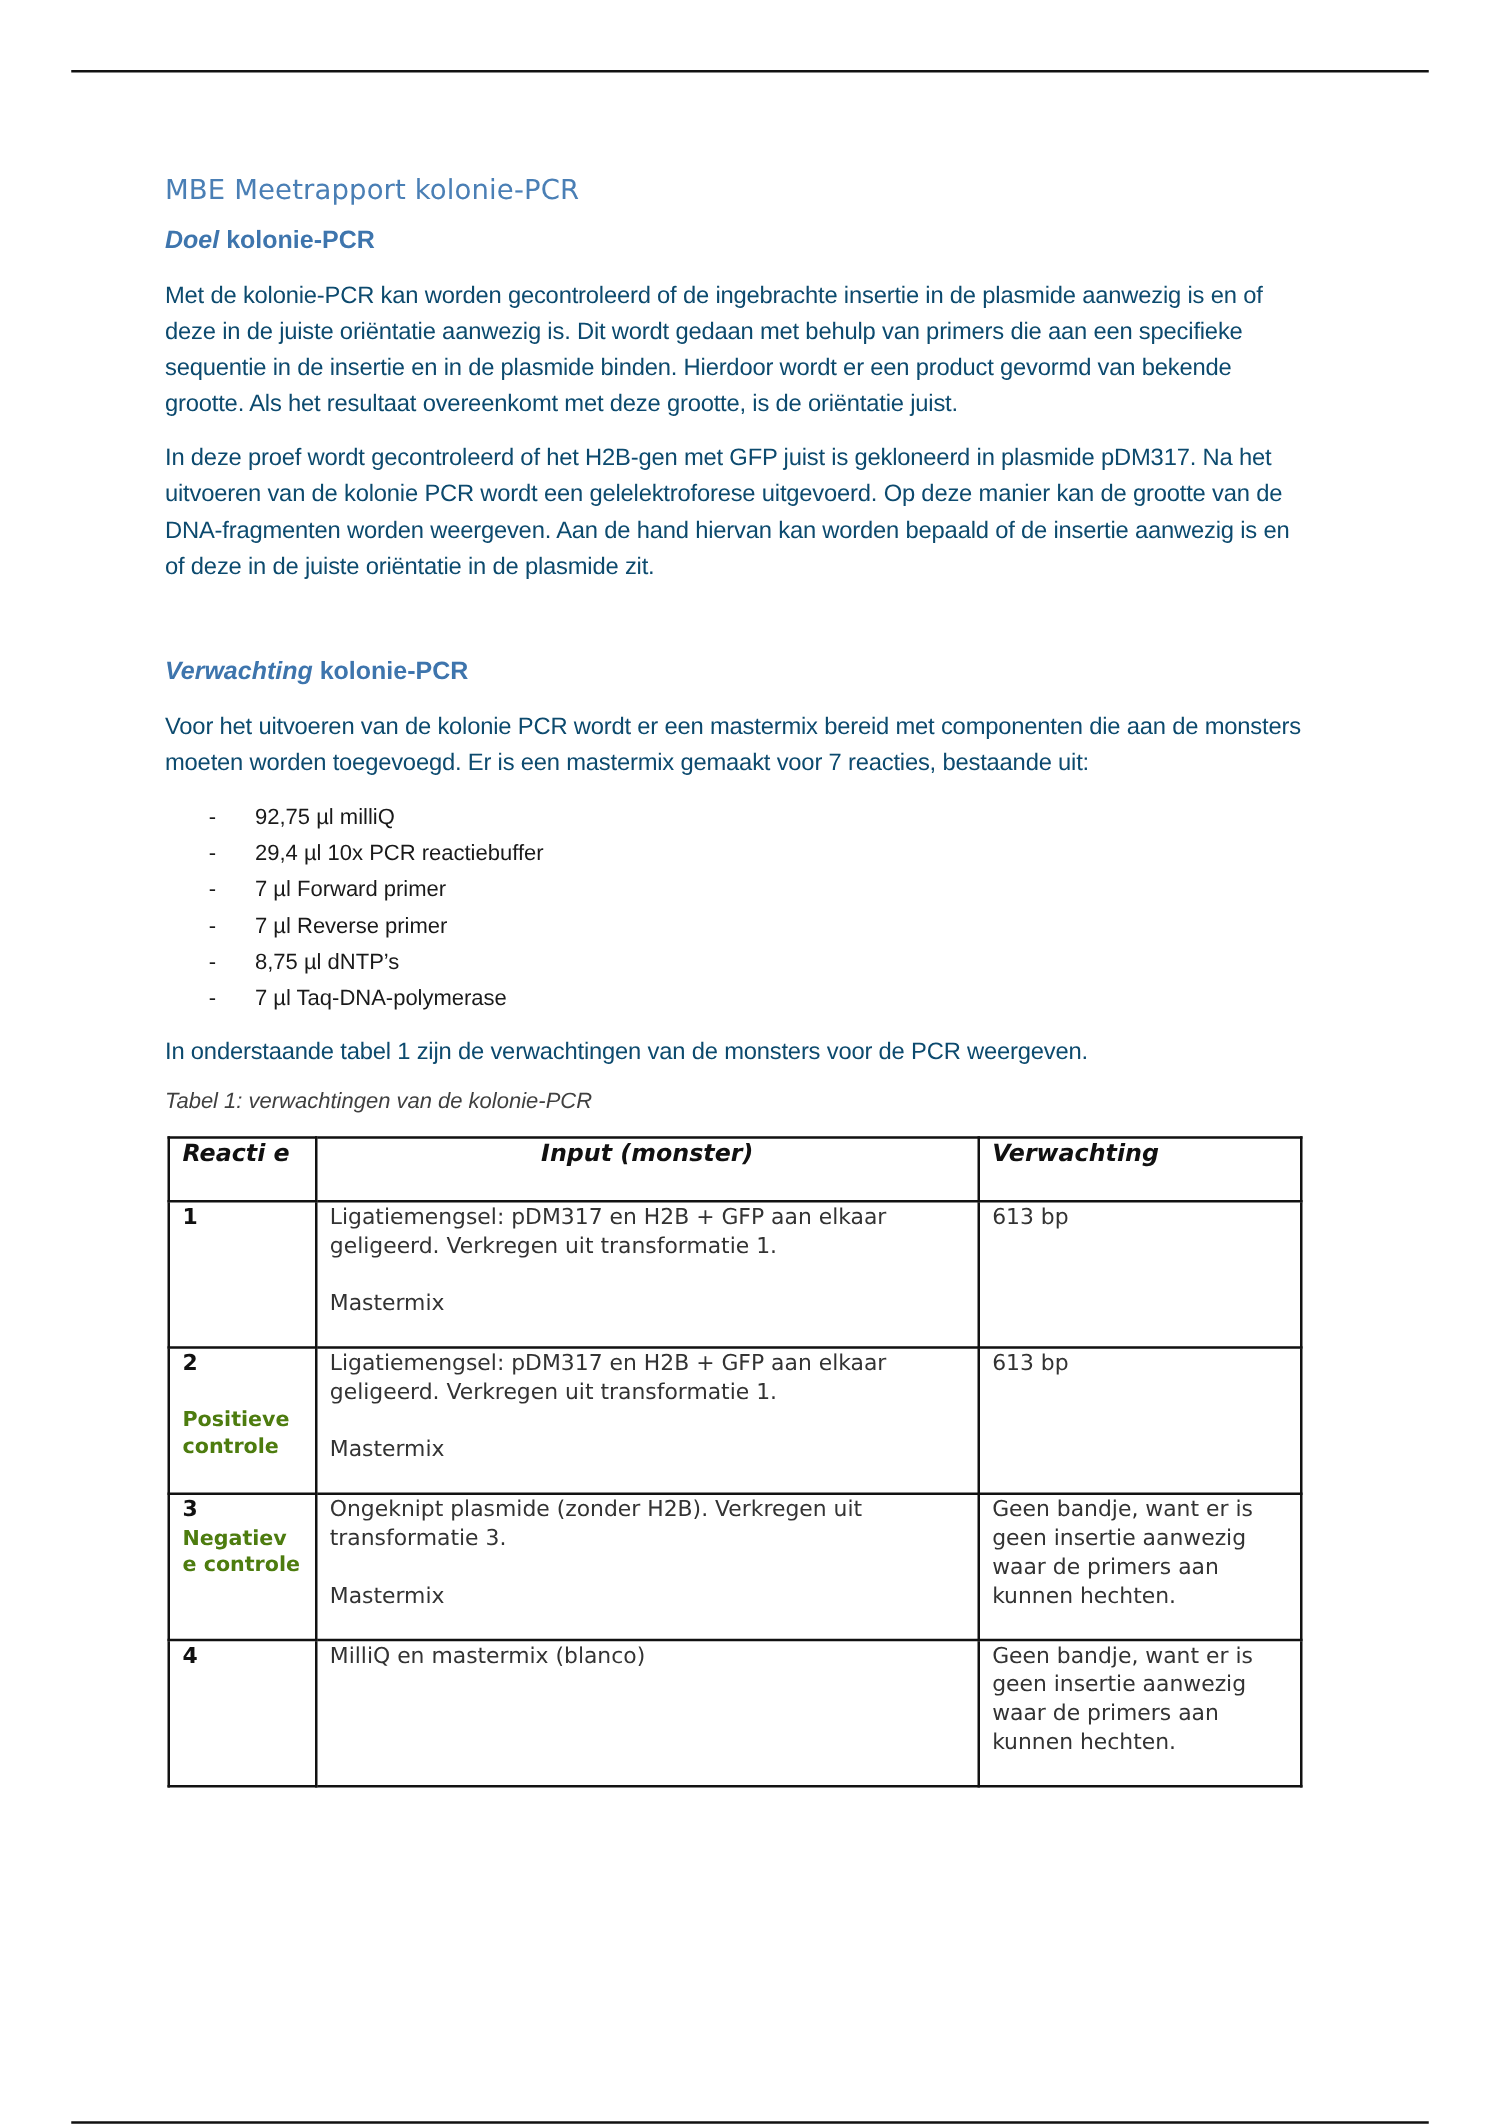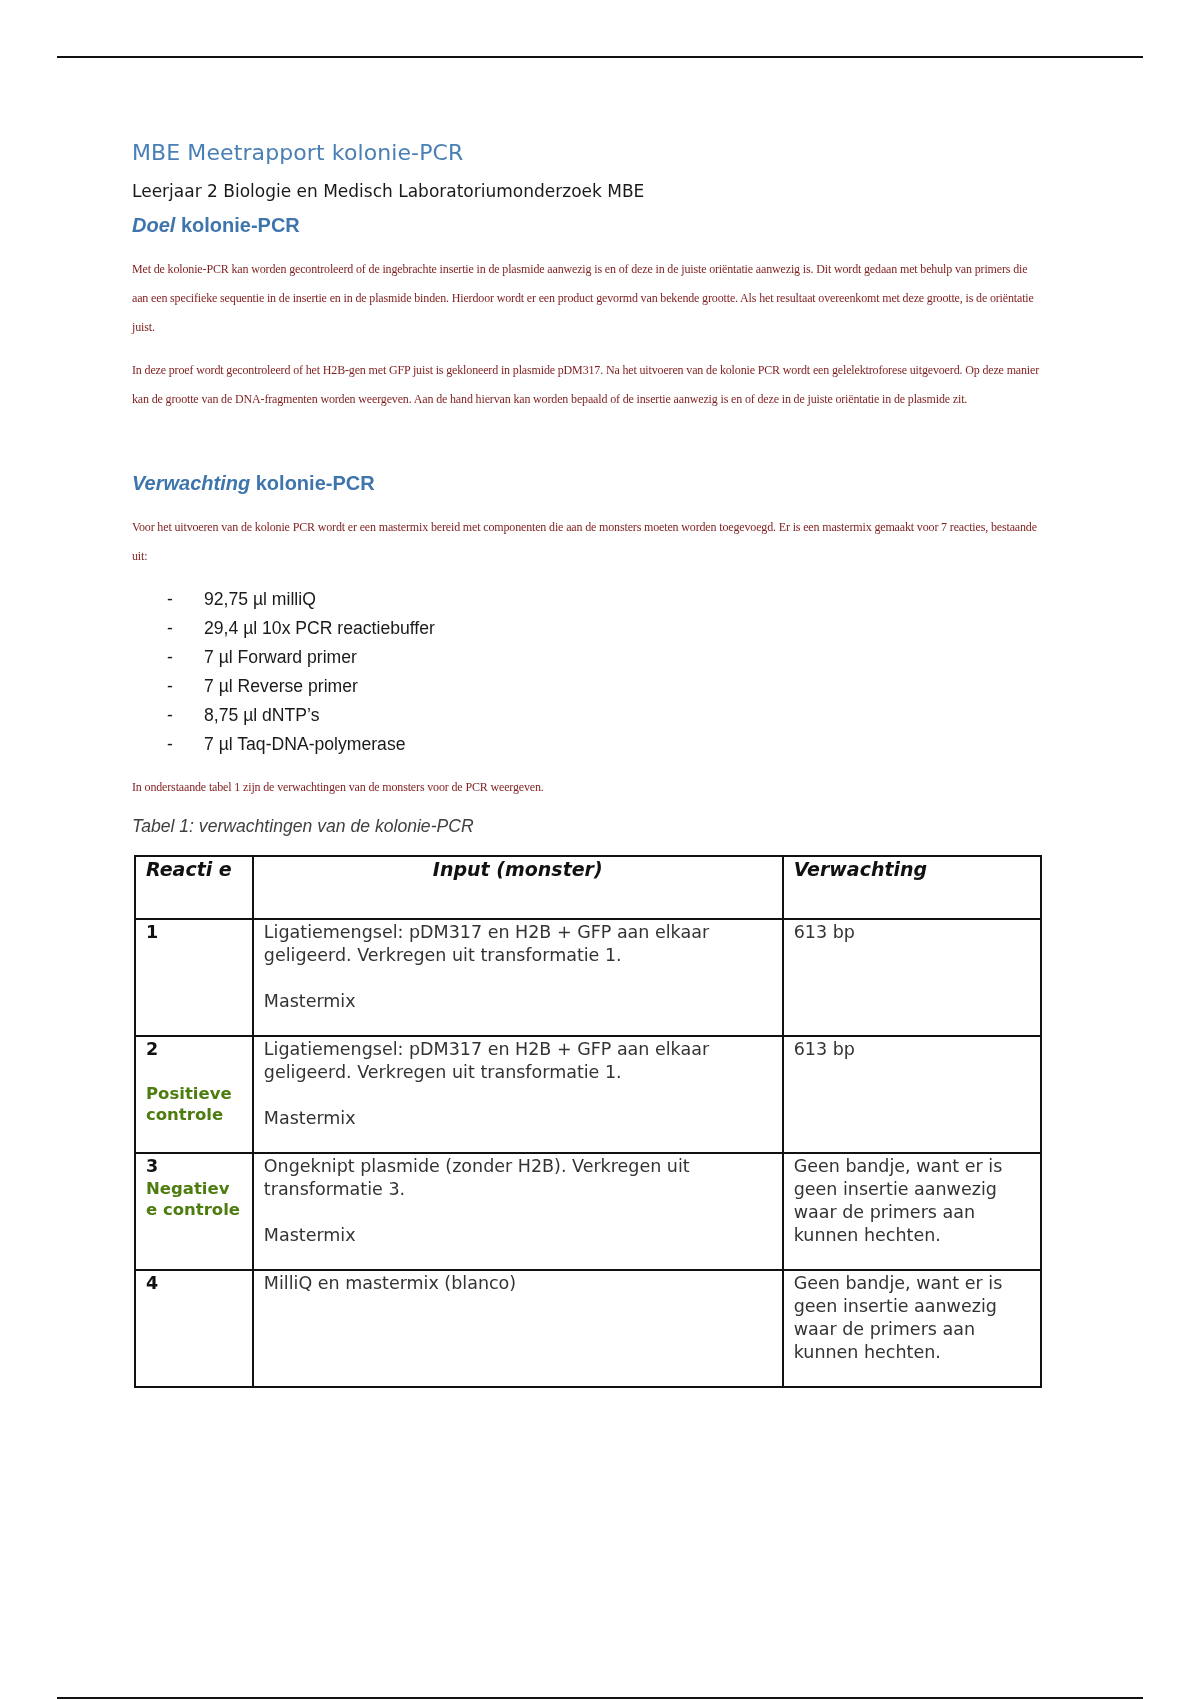--- a/index.html
+++ b/index.html
@@ -5,45 +5,44 @@
     html, body { margin: 0; padding: 0; background: #ffffff; }
     body { width: 1200px; height: 1700px; position: relative; overflow: hidden; color: #1a1a1a; }
     .rule { position: absolute; left: 57px; width: 1086px; height: 2px; background: #111; }
     .rule.top { top: 56px; }
     .rule.bottom { top: 1697px; }
     .page { position: absolute; left: 132px; top: 140px; width: 912px; }
     .title { font-family: "DejaVu Sans", sans-serif; font-size: 22px; color: #4a7fb5; margin: 0 0 16px 0; font-weight: normal; letter-spacing: 0.1px; }
     .subtitle { font-family: "DejaVu Sans", sans-serif; font-size: 17px; color: #1a1a1a; margin: 0 0 13px 0; }
     .h2 { font-family: Liberation Sans, sans-serif; font-size: 20px; font-weight: bold; color: #3e75ad; margin: 0 0 18px 0; }
     .h2 em { font-style: italic; }
-    .p { font-family: Liberation Serif, serif; font-size: 12px; line-height: 29px; color: #7f1d1d; margin: 0 0 14px 0; letter-spacing: -0.15px; }
+    .p { font-family: Liberation Sans, sans-serif; font-size: 19px; line-height: 29px; color: #0c4a6e; margin: 0 0 14px 0; letter-spacing: -0.15px; }
     .spacer { height: 44px; }
     ul.dash { list-style: none; margin: 8px 0 14px 0; padding: 0; }
     ul.dash li { font-family: "Liberation Sans", sans-serif; font-size: 17.6px; line-height: 29px; position: relative; padding-left: 72px; color: #1a1a1a; }
     ul.dash li .bullet { position: absolute; left: 35px; top: 0; }
     .caption { font-family: "Liberation Sans", sans-serif; font-style: italic; font-size: 17.6px; color: #404040; margin: 8px 0 18px 0; }
     table.t { border-collapse: collapse; width: 908px; margin-left: 2px; font-family: "DejaVu Sans", sans-serif; }
-    table.t td, table.t th { border: 2px solid #111; vertical-align: top; padding: 1px 10px 12px 10px; text-align: left; font-size: 17.5px; line-height: 23px; color: #333; }
+    table.t td, table.t th { border: 2px solid #111; vertical-align: top; padding: 1px 10px 0 10px; text-align: left; font-size: 17.5px; line-height: 23px; color: #333; }
     table.t th { font-weight: bold; font-style: italic; color: #111; font-size: 19px; height: 48px; }
     table.t .c1 { width: 96px; }
     table.t .c2 { width: 514px; text-align: center; }
     table.t .c3 { width: 238px; }
     table.t td.num { font-weight: bold; color: #111; }
     table.t td .lbl { font-weight: bold; font-size: 16.5px; line-height: 21px; display: block; color: #4d7c0f; }
     .row-h { height: 117px; }
     .gap { height: 23px; }
   </style>
 </head>
 <body>
 
 <div class="rule top"></div>
 
 <div class="page">
   <h1 class="title">MBE Meetrapport kolonie-PCR</h1>
-  <div class="subtitle">Leerjaar 2 Biologie en Medisch Laboratoriumonderzoek MBE</div>
 
   <h2 class="h2"><em>Doel</em><span style="white-space:pre"> kolonie-PCR</span></h2>
   <p class="p">Met de kolonie-PCR kan worden gecontroleerd of de ingebrachte insertie in de plasmide aanwezig is en of deze in de juiste oriëntatie aanwezig is. Dit wordt gedaan met behulp van primers die aan een specifieke sequentie in de insertie en in de plasmide binden. Hierdoor wordt er een product gevormd van bekende grootte. Als het resultaat overeenkomt met deze grootte, is de oriëntatie juist.</p>
   <p class="p">In deze proef wordt gecontroleerd of het H2B-gen met GFP juist is gekloneerd in plasmide pDM317. Na het uitvoeren van de kolonie PCR wordt een gelelektroforese uitgevoerd. Op deze manier kan de grootte van de DNA-fragmenten worden weergeven. Aan de hand hiervan kan worden bepaald of de insertie aanwezig is en of deze in de juiste oriëntatie in de plasmide zit.</p>
 
   <div class="spacer"></div>
 
   <h2 class="h2"><em>Verwachting</em><span style="white-space:pre"> kolonie-PCR</span></h2>
   <p class="p">Voor het uitvoeren van de kolonie PCR wordt er een mastermix bereid met componenten die aan de monsters moeten worden toegevoegd. Er is een mastermix gemaakt voor 7 reacties, bestaande uit:</p>
 

